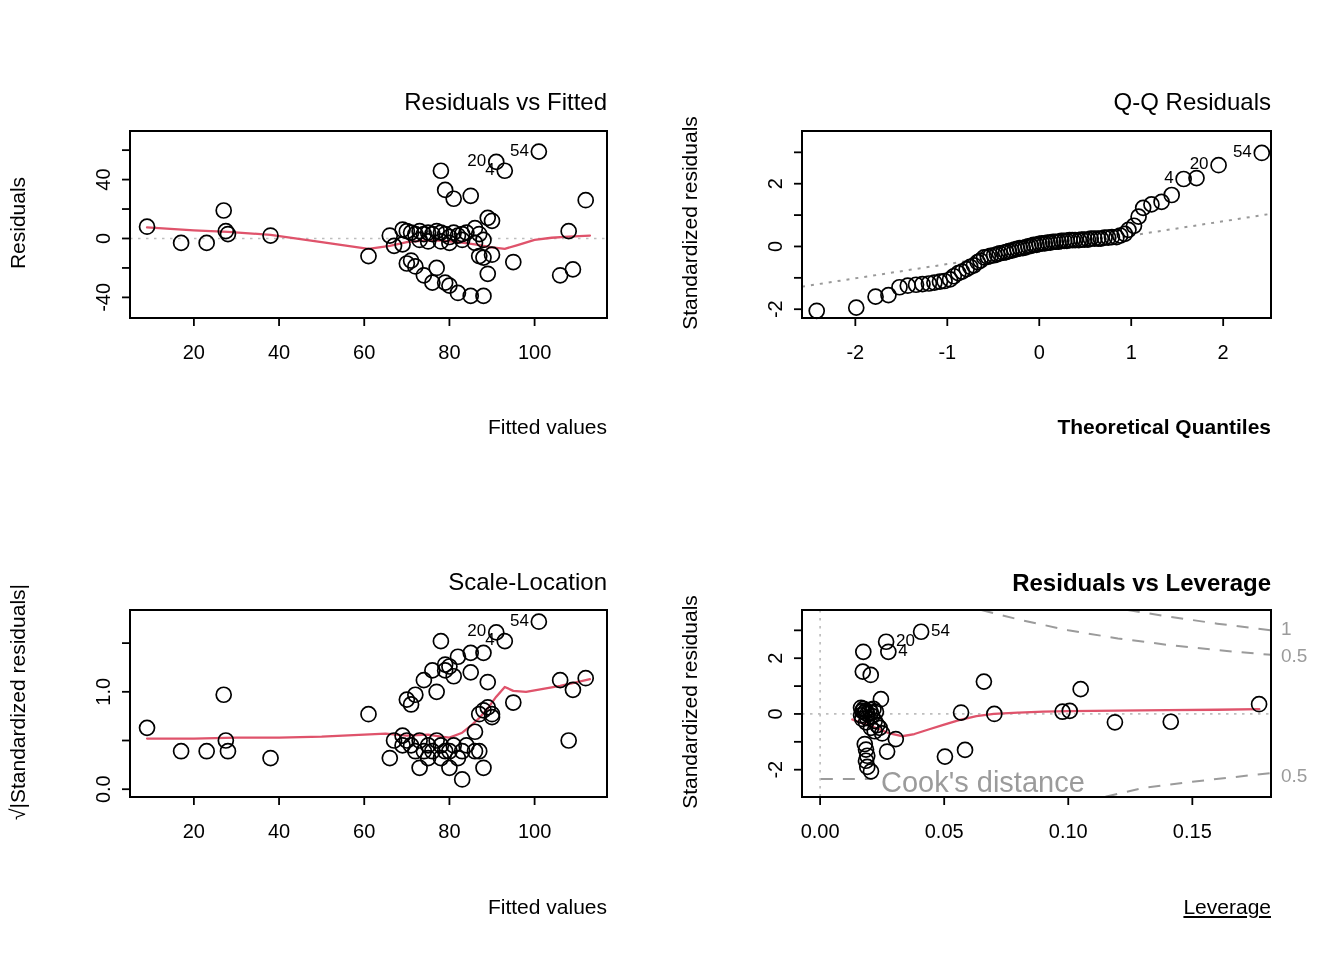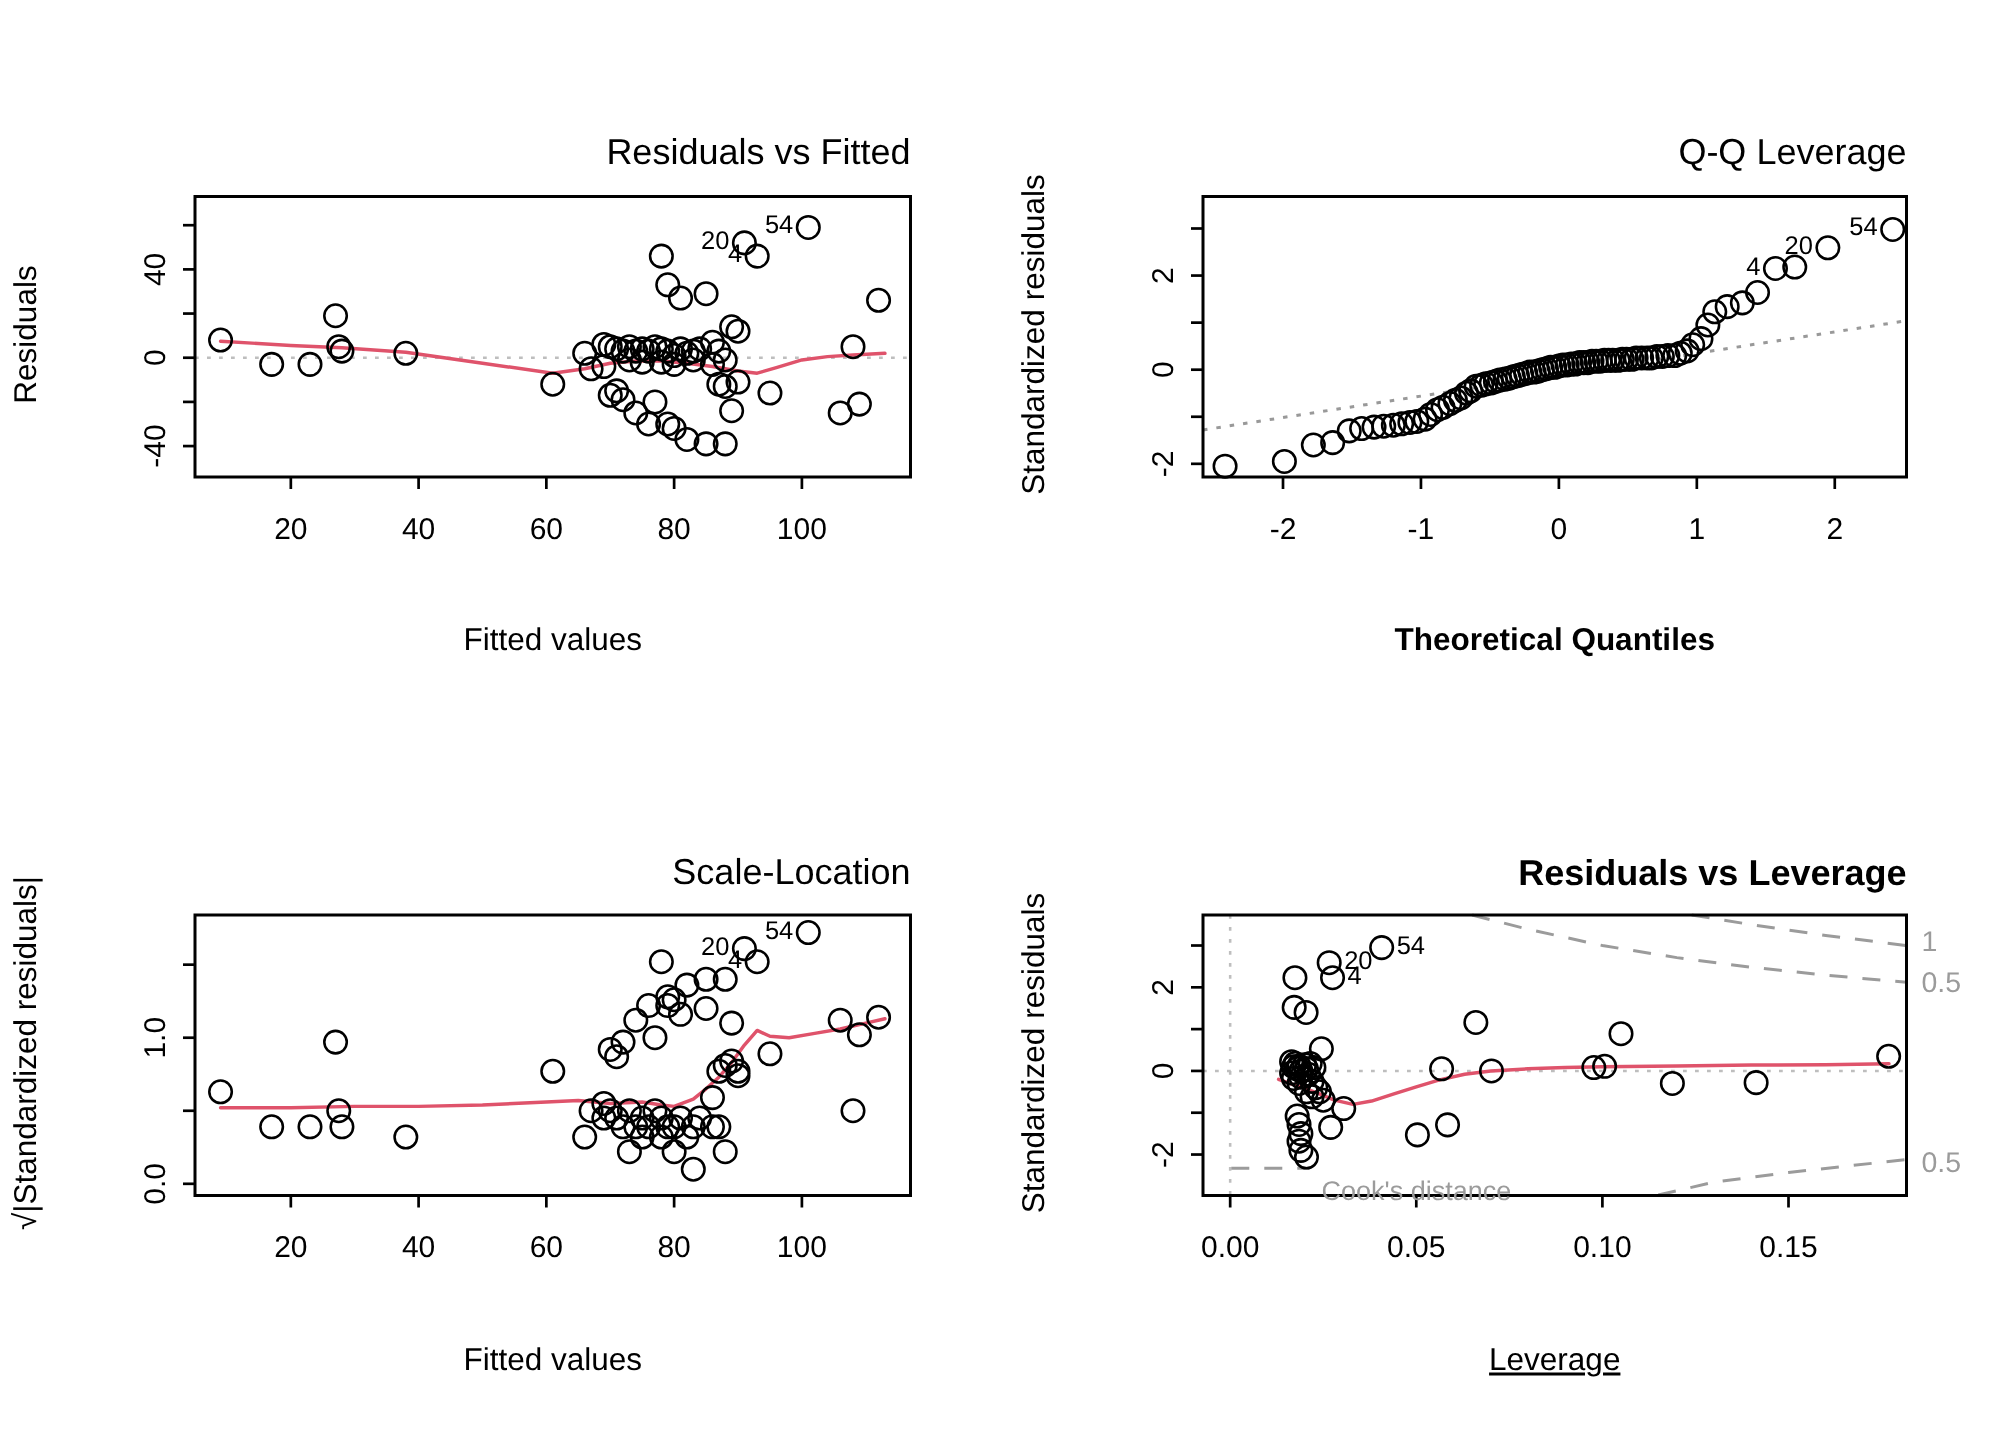--- a/index.html
+++ b/index.html
@@ -1,23 +1,23 @@
 <!DOCTYPE html>
 <html><head>
 <meta charset="utf-8">
 <style>
   html,body{margin:0;padding:0;background:#ffffff;}
   body{width:1344px;height:960px;position:relative;font-family:"Liberation Sans",sans-serif;color:#000;}
   #fig{position:absolute;left:0;top:0;}
   .overlay{position:absolute;white-space:nowrap;}
   .panel-title{font-size:24px;text-align:right;}
-  .axis-xlabel{font-size:21px;text-align:center;}
+  .axis-xlabel{font-size:21px;text-align:right;}
   .axis-ylabel{font-size:21px;text-align:center;width:300px;transform:rotate(-90deg);}
   .cook-label{font-size:19px;color:#9b9b9b;text-align:left;}
-  .cook-legend{font-size:18px;color:#9b9b9b;margin-top:18px;}
+  .cook-legend{font-size:29px;color:#9b9b9b;}
   .t1{left:130px;width:477px;top:88px;}
   .t2{left:802px;width:469px;top:88px;}
   .t3{left:130px;width:477px;top:568px;}
   .t4{left:802px;width:469px;top:569px;font-weight:bold;}
   .xl1{left:130px;width:477px;top:415px;}
   .xl2{left:802px;width:469px;top:415px;font-weight:bold;}
   .xl3{left:130px;width:477px;top:895px;}
   .xl4{left:802px;width:469px;top:895px;text-decoration:underline;}
   .yl1{left:-132px;top:211px;}
   .yl2{left:540px;top:211px;}
@@ -382,21 +382,21 @@
     <line x1="802" y1="741.8196721311476" x2="794" y2="741.8196721311476" stroke="#000" stroke-width="1.8"></line>
     <line x1="802" y1="713.9508196721312" x2="794" y2="713.9508196721312" stroke="#000" stroke-width="1.8"></line>
     <text x="777" y="713.9508196721312" text-anchor="middle" font-size="20" fill="#000" font-family="&quot;Liberation Sans&quot;,sans-serif" transform="rotate(-90 777 713.9508196721312)" dominant-baseline="middle">0</text>
     <line x1="802" y1="686.0819672131147" x2="794" y2="686.0819672131147" stroke="#000" stroke-width="1.8"></line>
     <line x1="802" y1="658.2131147540983" x2="794" y2="658.2131147540983" stroke="#000" stroke-width="1.8"></line>
     <text x="777" y="658.2131147540983" text-anchor="middle" font-size="20" fill="#000" font-family="&quot;Liberation Sans&quot;,sans-serif" transform="rotate(-90 777 658.2131147540983)" dominant-baseline="middle">2</text>
     <line x1="802" y1="630.344262295082" x2="794" y2="630.344262295082" stroke="#000" stroke-width="1.8"></line>
   </svg>
 
 <div class="overlay panel-title t1">Residuals vs Fitted</div>
-<div class="overlay panel-title t2">Q-Q Leverage</div>
+<div class="overlay panel-title t2">Q-Q Residuals</div>
 <div class="overlay panel-title t3">Scale-Location</div>
 <div class="overlay panel-title t4">Residuals vs Leverage</div>
 
 <div class="overlay axis-xlabel xl1">Fitted values</div>
 <div class="overlay axis-xlabel xl2">Theoretical Quantiles</div>
 <div class="overlay axis-xlabel xl3">Fitted values</div>
 <div class="overlay axis-xlabel xl4">Leverage</div>
 
 <div class="overlay axis-ylabel yl1">Residuals</div>
 <div class="overlay axis-ylabel yl2">Standardized residuals</div>

